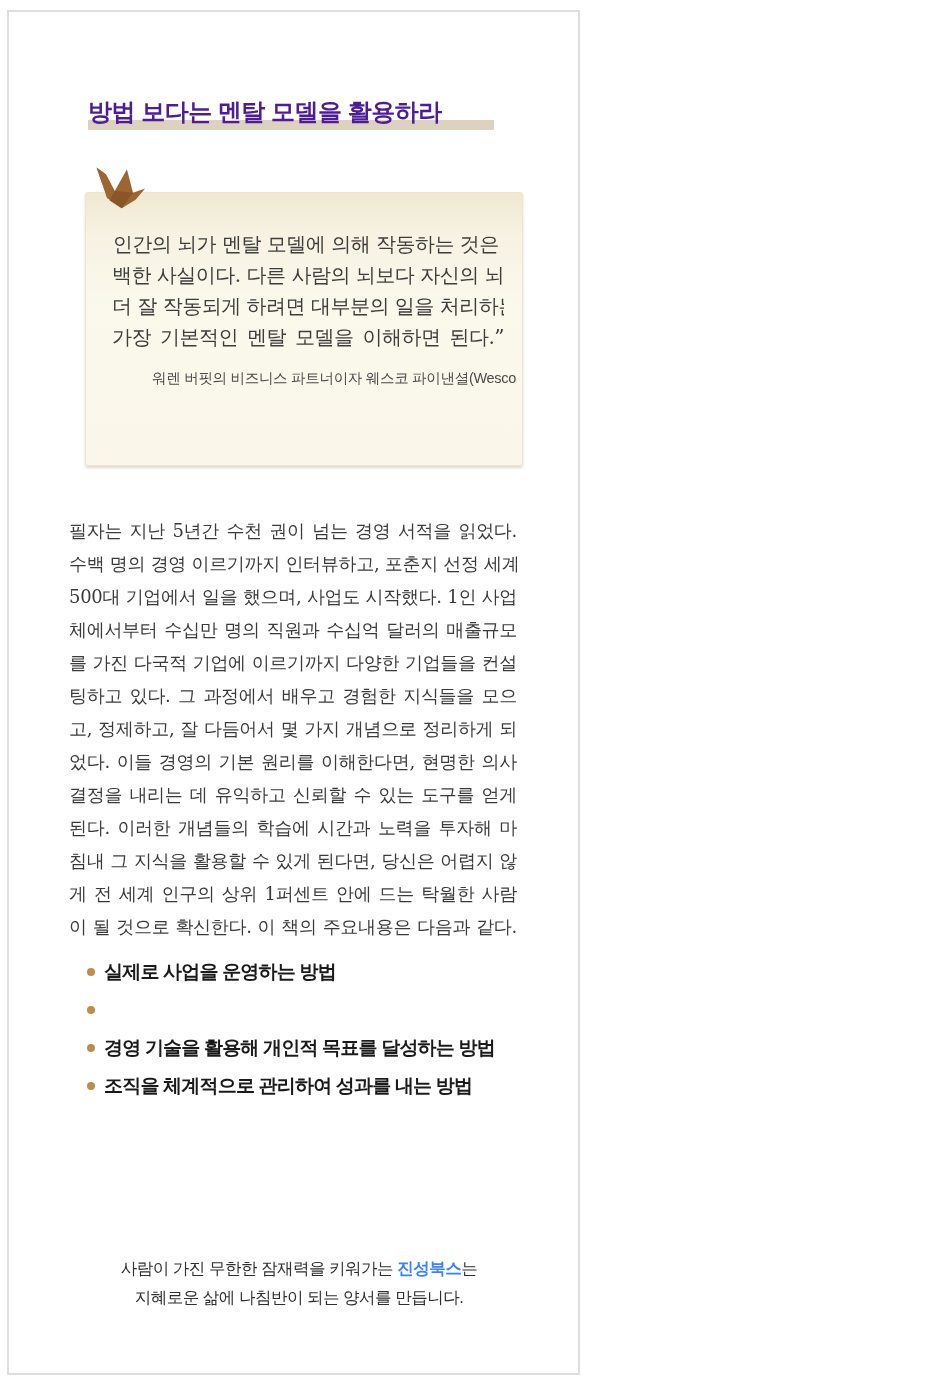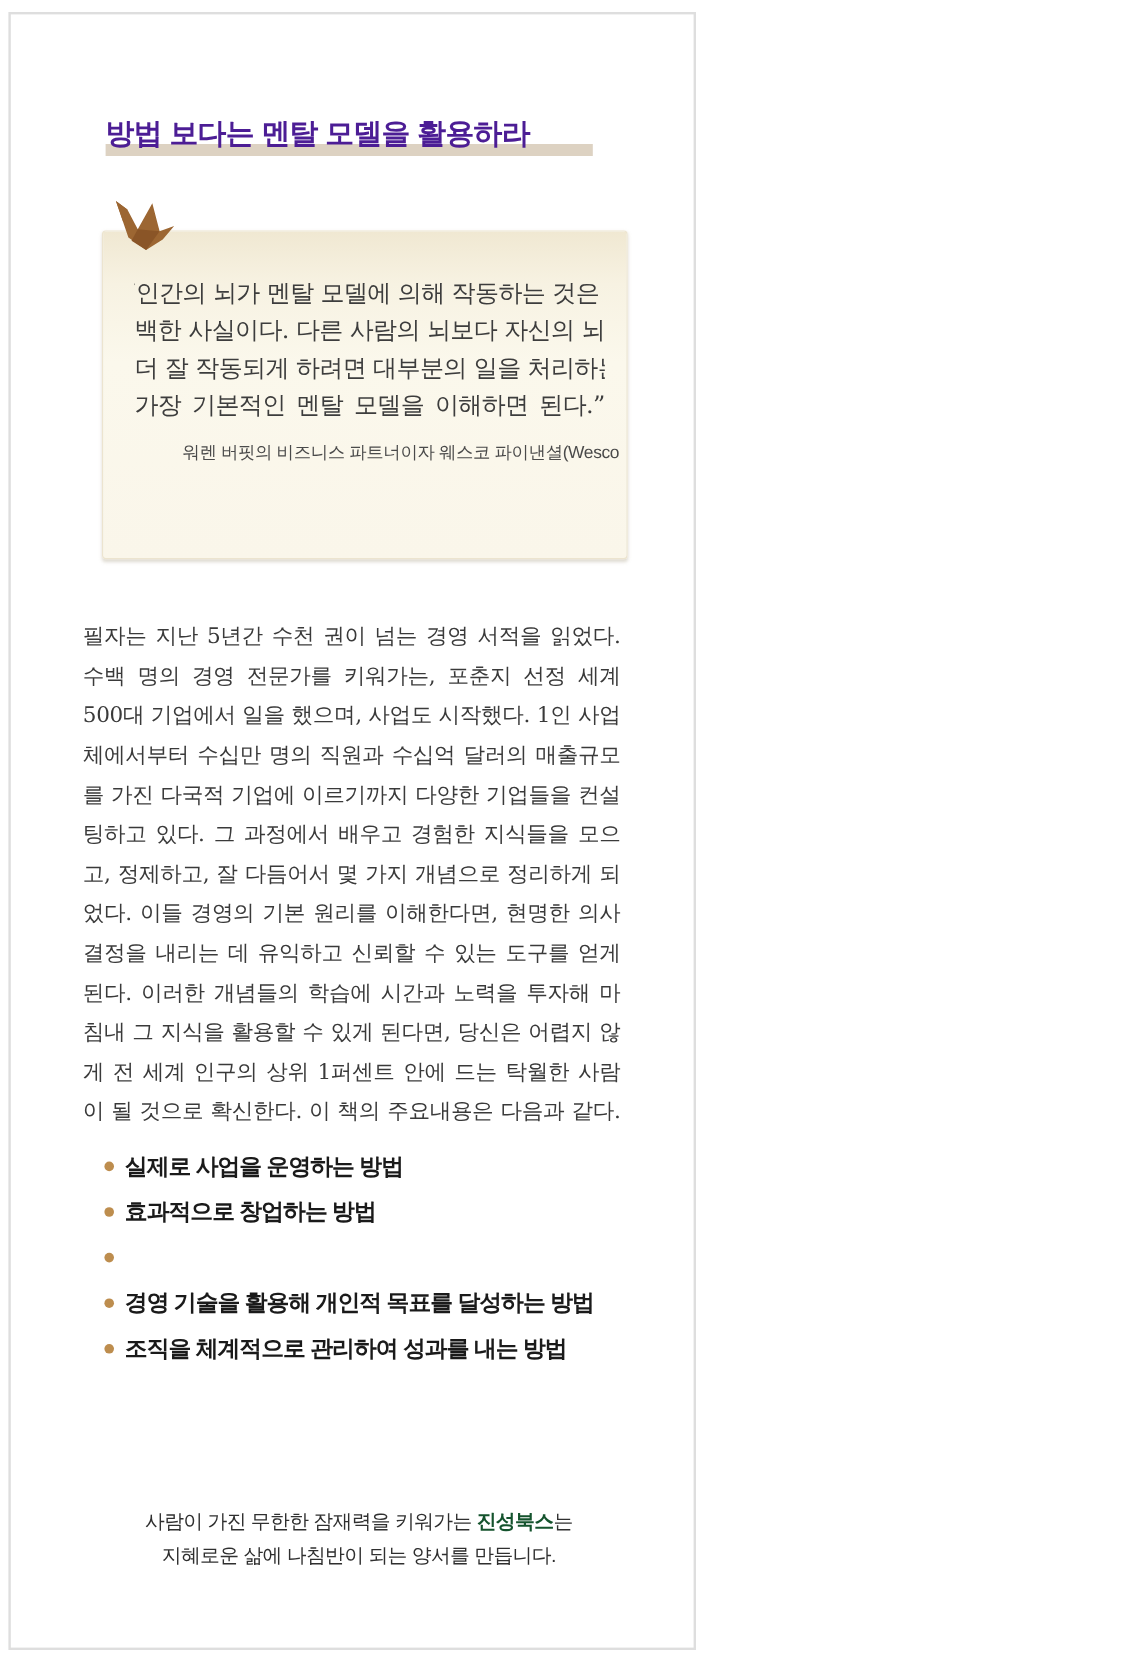--- a/index.html
+++ b/index.html
@@ -93,21 +93,21 @@
     color: #1a1a1a; letter-spacing: -0.8px;
     white-space: nowrap; overflow: hidden;
   }
   
   .footer {
     position: absolute; left: 66px; top: 1242px; width: 448px;
     text-align: center;
     font-size: 16.5px; line-height: 29px;
     color: #2f2f2f; letter-spacing: -0.5px;
   }
-  .footer .brand { font-weight: bold; color: #14532d; }
+  .footer .brand { font-weight: bold; color: #3b82f6; }
 </style>
 </head>
 <body>
 
 <div class="page">
 
   <div class="photo-strip"></div>
 
   <div class="title-wrap">
     <div class="title-text">방법 보다는 멘탈 모델을 활용하라</div>
@@ -126,42 +126,38 @@
       <div class="quote-line">더 잘 작동되게 하려면 대부분의 일을 처리하는</div>
       <div class="quote-line">가장 기본적인 멘탈 모델을 이해하면 된다.”</div>
     </div>
     <div class="attribution">
       <div>워렌 버핏의 비즈니스 파트너이자 웨스코 파이낸셜(Wesco</div>
     </div>
   </div>
 
   <div class="body-par">
     <div class="body-line">필자는 지난 5년간 수천 권이 넘는 경영 서적을 읽었다.</div>
-    <div class="body-line">수백 명의 경영 전문가를 키워가는, 포춘지 선정 세계</div>
+    <div class="body-line">수백 명의 경영 이르기까지 인터뷰하고, 포춘지 선정 세계</div>
     <div class="body-line">500대 기업에서 일을 했으며, 사업도 시작했다. 1인 사업</div>
     <div class="body-line">체에서부터 수십만 명의 직원과 수십억 달러의 매출규모</div>
     <div class="body-line">를 가진 다국적 기업에 이르기까지 다양한 기업들을 컨설</div>
     <div class="body-line">팅하고 있다. 그 과정에서 배우고 경험한 지식들을 모으</div>
     <div class="body-line">고, 정제하고, 잘 다듬어서 몇 가지 개념으로 정리하게 되</div>
     <div class="body-line">었다. 이들 경영의 기본 원리를 이해한다면, 현명한 의사</div>
     <div class="body-line">결정을 내리는 데 유익하고 신뢰할 수 있는 도구를 얻게</div>
     <div class="body-line">된다. 이러한 개념들의 학습에 시간과 노력을 투자해 마</div>
     <div class="body-line">침내 그 지식을 활용할 수 있게 된다면, 당신은 어렵지 않</div>
     <div class="body-line">게 전 세계 인구의 상위 1퍼센트 안에 드는 탁월한 사람</div>
     <div class="body-line">이 될 것으로 확신한다. 이 책의 주요내용은 다음과 같다.</div>
   </div>
 
   <ul class="bullets">
     <li class="bullet-item">
         <span class="bullet-dot"></span>
         <span class="bullet-label">실제로 사업을 운영하는 방법</span>
-      </li>
-    <li class="bullet-item">
-        <span class="bullet-dot"></span>
-        <span class="bullet-label">효과적으로 창업하는 방법</span>
       </li>
     <li class="bullet-item">
         <span class="bullet-dot"></span>
       </li>
     <li class="bullet-item">
         <span class="bullet-dot"></span>
         <span class="bullet-label">경영 기술을 활용해 개인적 목표를 달성하는 방법</span>
       </li>
     <li class="bullet-item">
         <span class="bullet-dot"></span>

